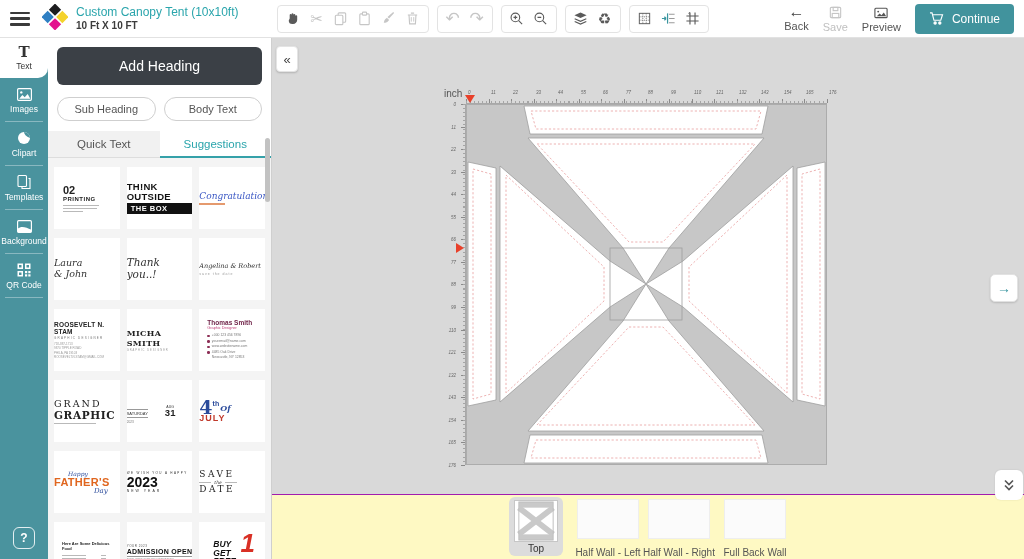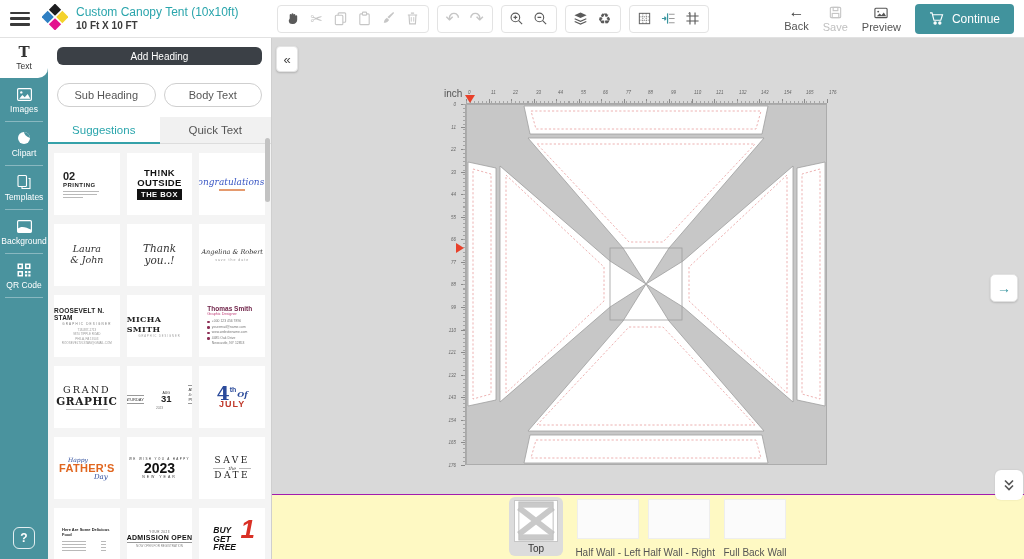--- a/index.html
+++ b/index.html
@@ -32,29 +32,29 @@
   
   .rail{width:48px;background:#4a939e;display:flex;flex-direction:column;flex:none}
   .rail-item{height:44px;display:flex;flex-direction:column;align-items:center;justify-content:center;gap:2px;color:#fff;font-size:8.5px;cursor:pointer;position:relative}
   .rail-item:not(.active):not(:last-of-type)::after{content:"";position:absolute;bottom:0;left:5px;right:5px;height:1px;background:rgba(255,255,255,.35)}
   .rail-item.active{background:#fff;color:#333;border-radius:0 0 10px 0;height:40px}
   .rail-item .ticon{font-family:"DejaVu Serif",serif;font-size:15px;font-weight:bold;line-height:14px}
   .rail-help{margin:auto auto 10px;width:22px;height:22px;border:1.5px solid rgba(255,255,255,.85);border-radius:6px;color:#fff;font-size:12px;font-weight:bold;display:flex;align-items:center;justify-content:center;cursor:pointer}
 
   
   .panel{width:224px;background:#fff;border-right:1px solid #cfcfcf;display:flex;flex-direction:column;flex:none;position:relative}
-  .add-heading{margin:9px 9px 18px;height:18px;background:#3b4046;color:#fff;border:none;border-radius:6px;font-size:10px;cursor:pointer;font-family:inherit}
+  .add-heading{margin:9px 9px 12px;height:38px;background:#3b4046;color:#fff;border:none;border-radius:6px;font-size:14px;cursor:pointer;font-family:inherit}
   .btn-row{display:flex;gap:8px;margin:0 9px 10px}
   .pill{flex:1;height:24px;background:#fff;border:1px solid #cfcfcf;border-radius:13px;font-size:11px;color:#555;cursor:pointer;font-family:inherit}
   .tabs{display:flex;height:27px;flex:none}
   .tab{flex:1;display:flex;align-items:center;justify-content:center;font-size:11.5px;cursor:pointer}
   .tab.inactive{background:#f1f1f1;color:#555;border-bottom:1px solid #ddd}
   .tab.active{background:#fff;color:#2aa5ac;border-bottom:2px solid #35a1a9}
   .sug-grid{flex:1;display:grid;grid-template-columns:repeat(3,1fr);grid-auto-rows:62px;gap:9px 7px;background:#f4f4f4;padding:9px 6px;overflow:hidden}
-  .tile{background:#fff;display:flex;flex-direction:column;align-items:center;justify-content:center;overflow:hidden;cursor:pointer}
+  .tile{background:#fff;display:flex;flex-direction:column;justify-content:center;overflow:hidden;cursor:pointer}
   .bar{background:#b9b9b9;height:1px}
   .script{font-family:"DejaVu Serif",serif;font-style:italic}
 
   .s1{align-items:flex-start;padding-left:9px}
   .s1 .num{font-size:11px;font-weight:800;color:#222}
   .s1 .word{font-size:6px;font-weight:bold;letter-spacing:.5px;color:#222;margin-bottom:3px}
   .s2 .l1,.s2 .l2{font-size:9.5px;font-weight:900;color:#111;line-height:1.05;letter-spacing:.3px}
   .s2 .l3{font-size:7.5px;font-weight:900;color:#fff;background:#111;padding:1px 4px;margin-top:1px;letter-spacing:.5px}
   .s3 .text{font-size:9px;color:#3a57c4}
   .s3 .sub{width:26px;height:2px;background:#e59a6e;margin-top:2px}
@@ -331,22 +331,22 @@
         </div>
     </nav>
 
     <aside class="panel">
       <button class="add-heading">Add Heading</button>
       <div class="btn-row">
         <button class="pill">Sub Heading</button>
         <button class="pill">Body Text</button>
       </div>
       <div class="tabs">
+        <div class="tab inactive">Quick Text</div>
         <div class="tab active">Suggestions</div>
-        <div class="tab inactive">Quick Text</div>
       </div>
 
       <div class="sug-grid">
         <div class="tile s1">
           <span class="num">02</span>
           <span class="word">PRINTING</span>
           <i class="bar" style="width:36px"></i>
             <i class="bar" style="width:34px;margin-top:2px"></i>
             <i class="bar" style="width:20px;margin-top:2px"></i>
         </div>

